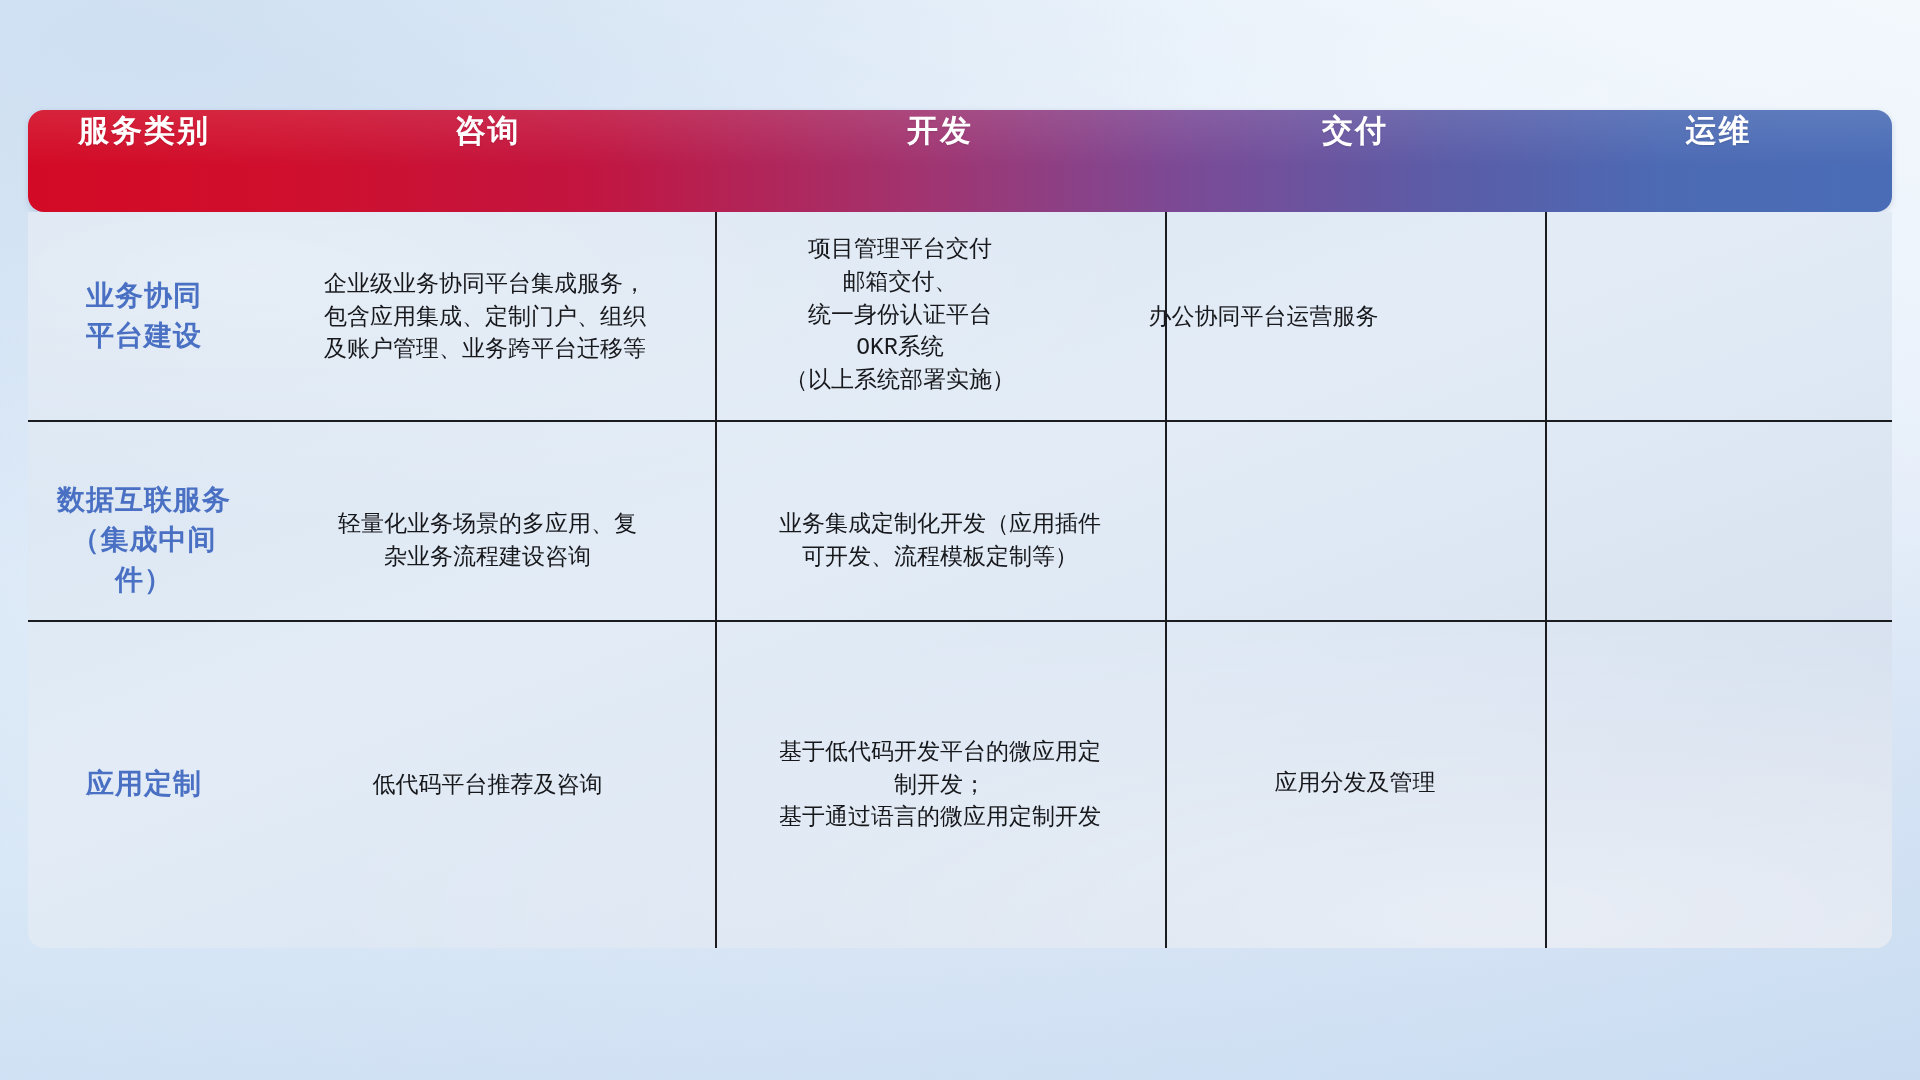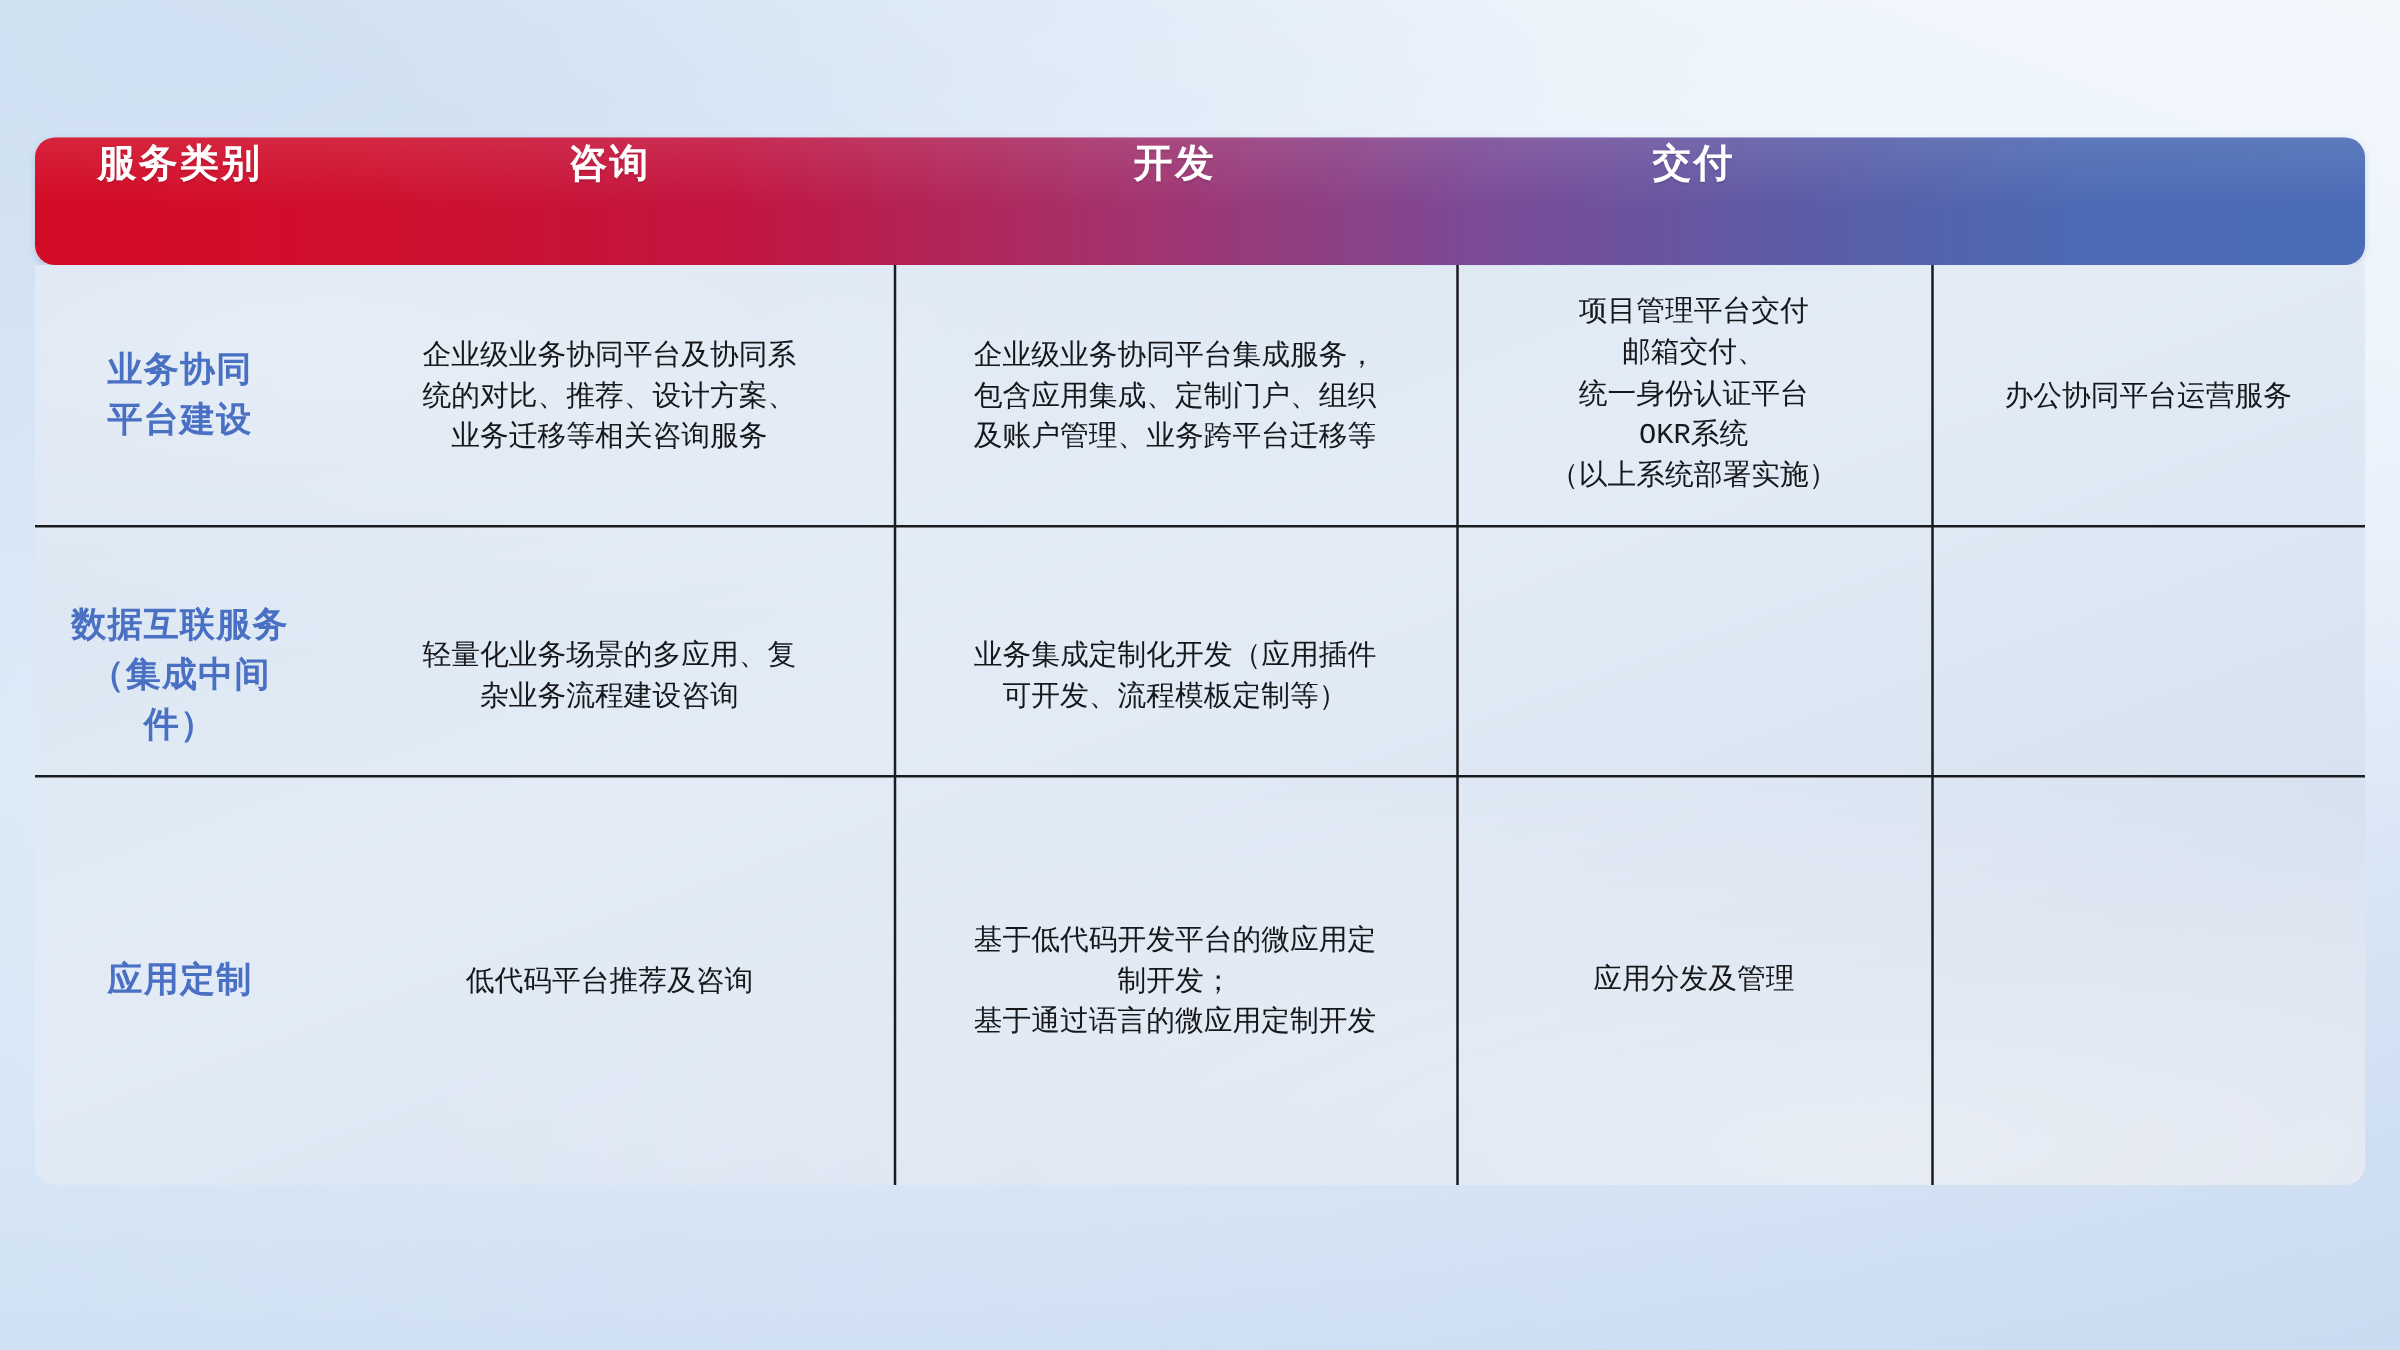--- a/index.html
+++ b/index.html
@@ -95,37 +95,35 @@
 
 <div class="bg-wash"></div>
 
 <div class="table-wrap">
 
   <div class="thead">
     <div class="th c0">服务类别</div>
     <div class="th c1">咨询</div>
     <div class="th c2">开发</div>
     <div class="th c3">交付</div>
+    <div class="th c4">运维</div>
   </div>
 
   <div class="tbody">
 
     <div class="vline" style="left:687px;"></div>
     <div class="vline" style="left:1137px;"></div>
     <div class="vline" style="left:1517px;"></div>
 
     <div class="hline" style="top:208px;"></div>
     <div class="hline" style="top:408px;"></div>
 
     <div class="row row-1">
       <div class="cell label c0">业务协同
 平台建设</div>
-      <div class="cell c1">企业级业务协同平台及协同系
-统的对比、推荐、设计方案、
-业务迁移等相关咨询服务</div>
       <div class="cell c2">企业级业务协同平台集成服务，
 包含应用集成、定制门户、组织
 及账户管理、业务跨平台迁移等</div>
       <div class="cell c3">项目管理平台交付
 邮箱交付、
 统一身份认证平台
 OKR系统
 （以上系统部署实施）</div>
       <div class="cell c4">办公协同平台运营服务</div>
     </div>

